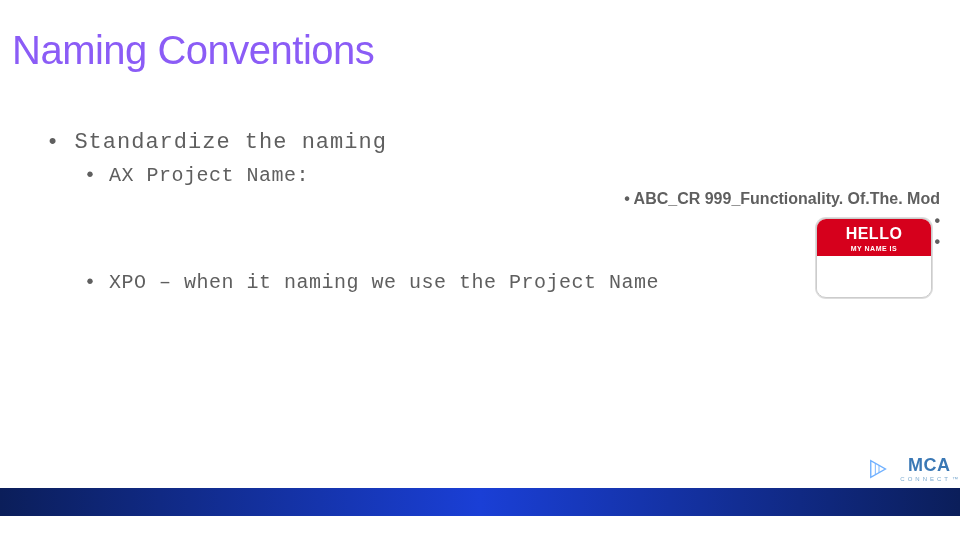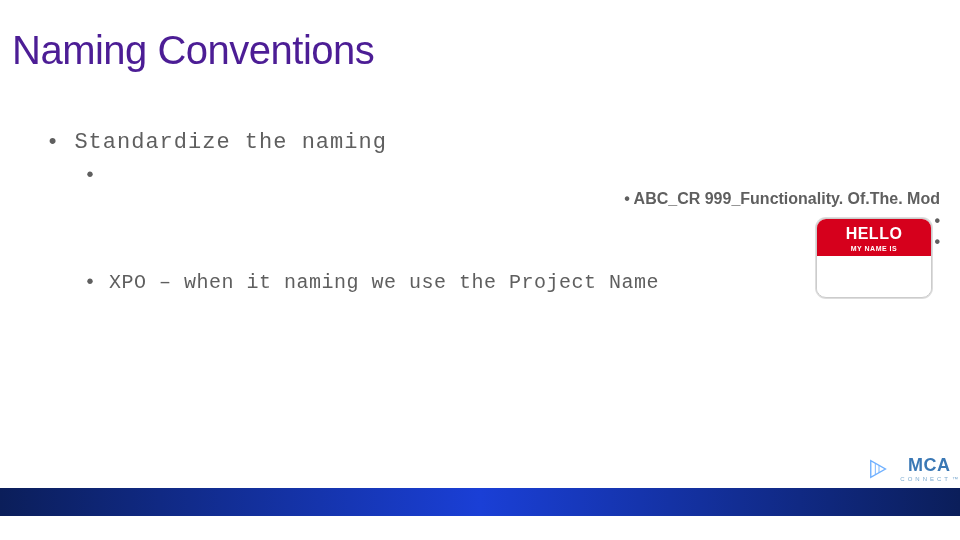--- a/index.html
+++ b/index.html
@@ -1,18 +1,18 @@
 <!DOCTYPE html>
 <html><head>
 <meta charset="utf-8">
 <style>
   * { margin: 0; padding: 0; box-sizing: border-box; }
   html, body { width: 960px; height: 540px; background: #fff; font-family: Arial, Helvetica, sans-serif; overflow: hidden; }
   .slide { position: relative; width: 960px; height: 540px; background: #fff; }
-  .title { position: absolute; top: 28px; left: 12px; font-size: 40px; font-weight: 400; color: #4c1d95; letter-spacing: -0.5px; }
+  .title { position: absolute; top: 28px; left: 12px; font-size: 40px; font-weight: 400; color: #8b5cf6; letter-spacing: -0.5px; }
   .content { position: absolute; top: 130px; left: 46px; right: 20px; color: #5f5f5f; }
   .l1 { font-family: Liberation Mono, monospace; font-size: 22px; letter-spacing: 1px; margin-bottom: 8px; }
   .l2 { font-family: "Courier New", Courier, monospace; font-size: 20px; letter-spacing: 0.5px; margin-left: 38px; line-height: 1.25; }
   .l3 { font-family: Arial, Helvetica, sans-serif; font-size: 16px; font-weight: bold; margin-left: 84px; line-height: 1.35; color: #5f5f5f; text-align: right; }
   .l2b { font-family: "Courier New", Courier, monospace; font-size: 20px; letter-spacing: 0.5px; margin-left: 38px; margin-top: 18px; }
   .bullet::before { content: "• "; }
   .bullet-s::before { content: "• "; }
   .l3 .bullet-s::before { content: "• "; }
   .nametag {
     position: absolute;
@@ -55,21 +55,21 @@
 </head>
 <body>
 
 <div class="slide">
 
   <div class="title">Naming Conventions</div>
 
   <div class="content">
     <div class="l1"><span class="bullet"></span><span>Standardize the naming</span></div>
 
-    <div class="l2"><span class="bullet"></span></div>
+    <div class="l2"><span class="bullet"></span><span>AX Project Name:</span></div>
 
     <div class="l3"><span class="bullet-s"></span><span>ABC_CR 999_Functionality. Of.The. Mod</span></div>
     <div class="l3"><span class="bullet-s"></span></div>
     <div class="l3"><span class="bullet-s"></span></div>
 
     <div class="l2b"><span class="bullet"></span><span>XPO – when it naming we use the Project Name</span></div>
   </div>
 
   <div class="nametag">
     <div class="nametag-top">

